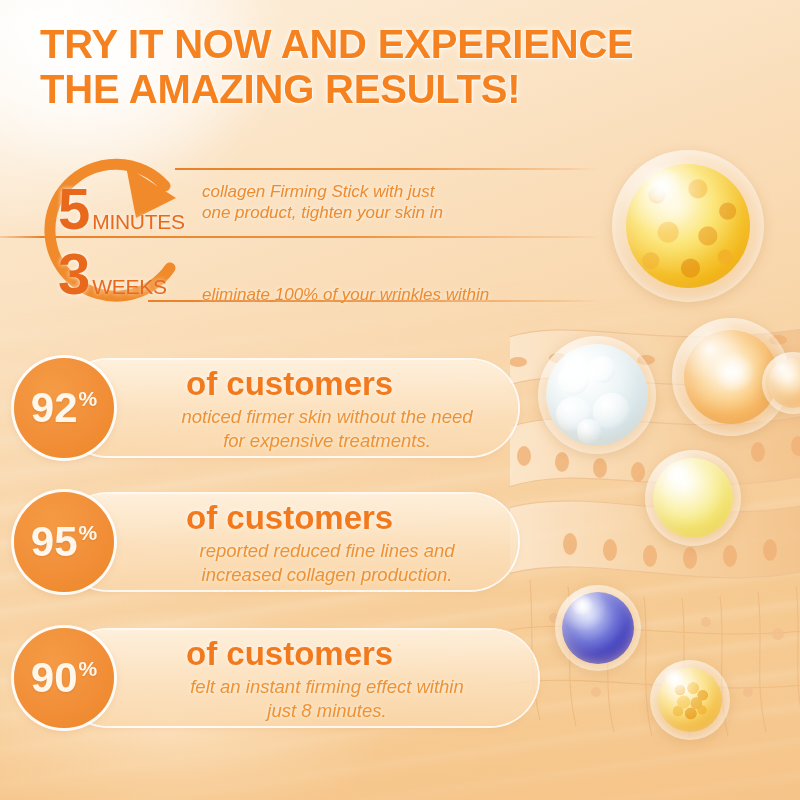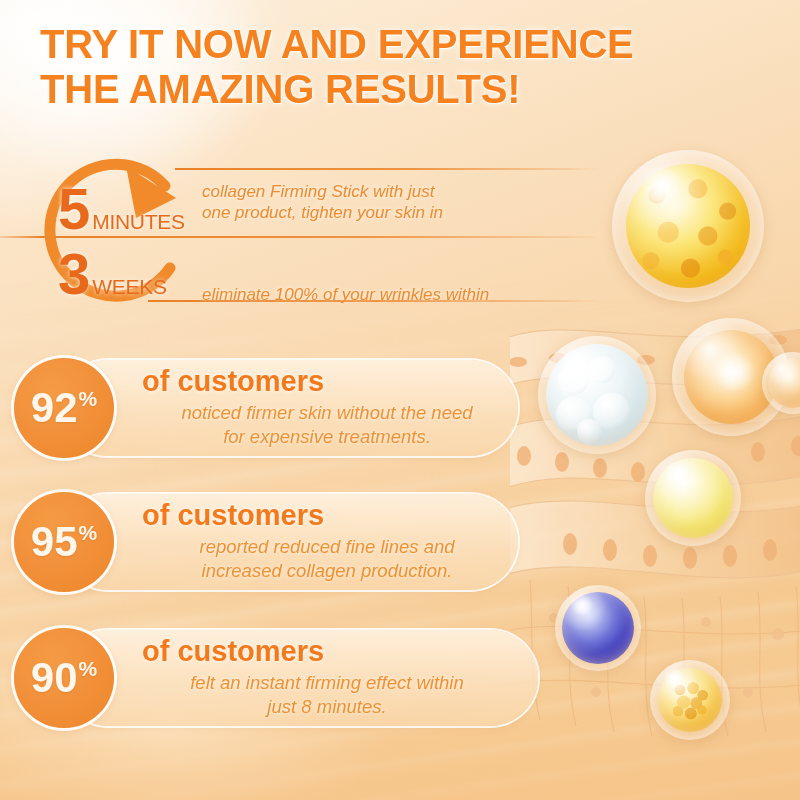--- a/index.html
+++ b/index.html
@@ -159,22 +159,23 @@
     text-shadow: 0 1px 2px rgba(190,110,40,.35);
   }
   .stat-pct {
     font-size: 21px; font-weight:bold; color:#FFF7EC; line-height:1;
     margin-top: 1px; margin-left: 1px;
     text-shadow: 0 1px 2px rgba(190,110,40,.35);
   }
 
   .stat-text { position:absolute; left:128px; top:8px; width:370px; }
   .stat-title {
-    font-size: 29px; font-weight:bold; color:#F2791C; line-height:1.1;
+    font-size: 33px; font-weight:bold; color:#F2791C; line-height:1.1;
     text-shadow: 0 0 5px rgba(255,255,255,.8);
+    margin-left: 44px;
   }
   .stat-desc {
     margin-top: 3px;
     font-size: 18.5px; font-style:italic; color:#EE9233; line-height:1.28;
     text-shadow: 0 0 4px rgba(255,255,255,.75);
     text-align: center;
   }
   .stat-desc .cl { display:block; white-space:nowrap; }
 
   

